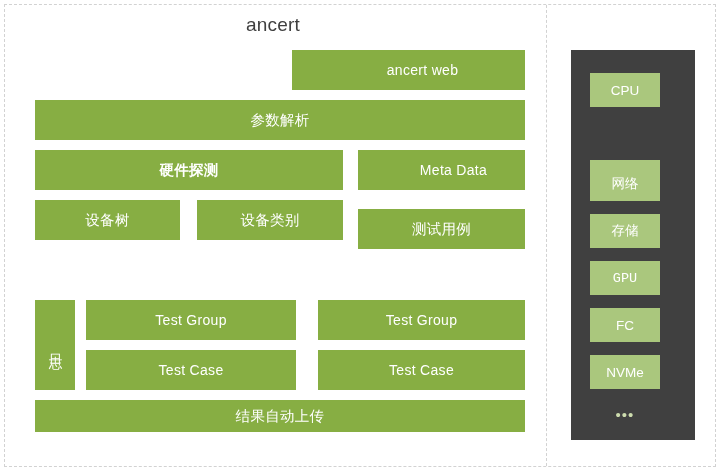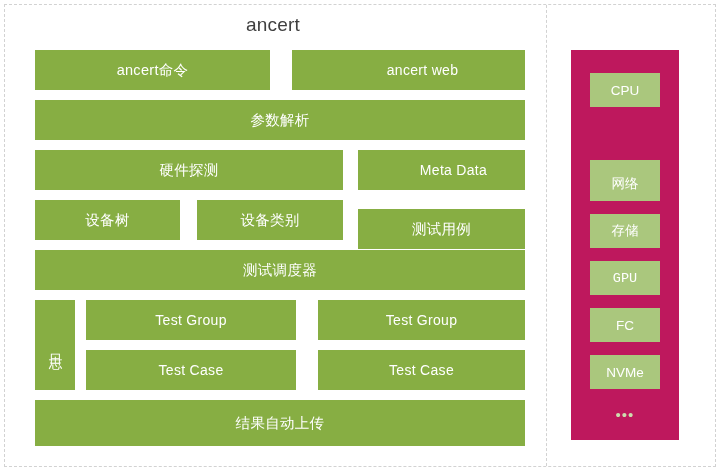--- a/index.html
+++ b/index.html
@@ -65,23 +65,23 @@
     writing-mode: vertical-rl;
     text-orientation: upright;
     letter-spacing: 2px;
     font-size: 13.5px;
   }
   
   .hw-col {
     position: absolute;
     left: 571px;
     top: 50px;
-    width: 108px;
+    width: 124px;
     height: 390px;
-    background: #be185d;
+    background: #404040;
   }
   .hw-chip {
     position: absolute;
     left: 19px;
     width: 70px;
     height: 34px;
     background: #aac77d;
     color: #ffffff;
     display: flex;
     align-items: center;
@@ -102,43 +102,41 @@
 </head>
 <body>
 
 <div id="canvas">
 
   <div class="outer-frame"></div>
   <div class="divider"></div>
 
   <div class="title">ancert</div>
 
-  <div class="blk cn" style="left:35px; top:50px; width:235px; height:40px;">ancert命令</div>
   <div class="blk" style="left:292px; top:50px; width:233px; height:40px;padding-left:28px;">ancert web</div>
 
   <div class="blk cn" style="left:35px; top:100px; width:490px; height:40px;">参数解析</div>
 
-  <div class="blk cn" style="left:35px; top:150px; width:308px; height:40px;">硬件探测</div>
+  <div class="blk cn" style="left:35px; top:150px; width:308px; height:40px;font-weight:bold;">硬件探测</div>
   <div class="blk" style="left:358px; top:150px; width:167px; height:40px;padding-left:24px;">Meta Data</div>
 
   <div class="blk cn" style="left:35px; top:200px; width:145px; height:40px;">设备树</div>
   <div class="blk cn" style="left:197px; top:200px; width:146px; height:40px;">设备类别</div>
   <div class="blk cn" style="left:358px; top:200px; width:167px; height:40px;margin-top:9px;">测试用例</div>
 
-  <div class="blk cn" style="left:35px; top:250px; width:490px; height:40px;">测试调度器</div>
 
   <div class="blk vert" style="left:35px; top:300px; width:40px; height:90px;">日志</div>
 
   <div class="blk" style="left:86px; top:300px; width:210px; height:40px;">Test Group</div>
   <div class="blk" style="left:318px; top:300px; width:207px; height:40px;">Test Group</div>
 
   <div class="blk" style="left:86px; top:350px; width:210px; height:40px;">Test Case</div>
   <div class="blk" style="left:318px; top:350px; width:207px; height:40px;">Test Case</div>
 
-  <div class="blk cn" style="left:35px; top:400px; width:490px; height:46px;">结果自动上传</div>
+  <div class="blk cn" style="left:35px; top:400px; width:490px; height:32px;">结果自动上传</div>
 
   <div class="hw-col">
     <div class="hw-chip" style="top:23px;">CPU</div>
     <div class="hw-chip" style="top:70px;margin-top:40px;">内存</div>
     <div class="hw-chip" style="top:117px;">网络</div>
     <div class="hw-chip" style="top:164px;">存储</div>
     <div class="hw-chip" style="top:211px;font-family:Liberation Mono, monospace;">GPU</div>
     <div class="hw-chip" style="top:258px;">FC</div>
     <div class="hw-chip" style="top:305px;">NVMe</div>
     <div class="hw-dots" style="top:356px;">•••</div>

